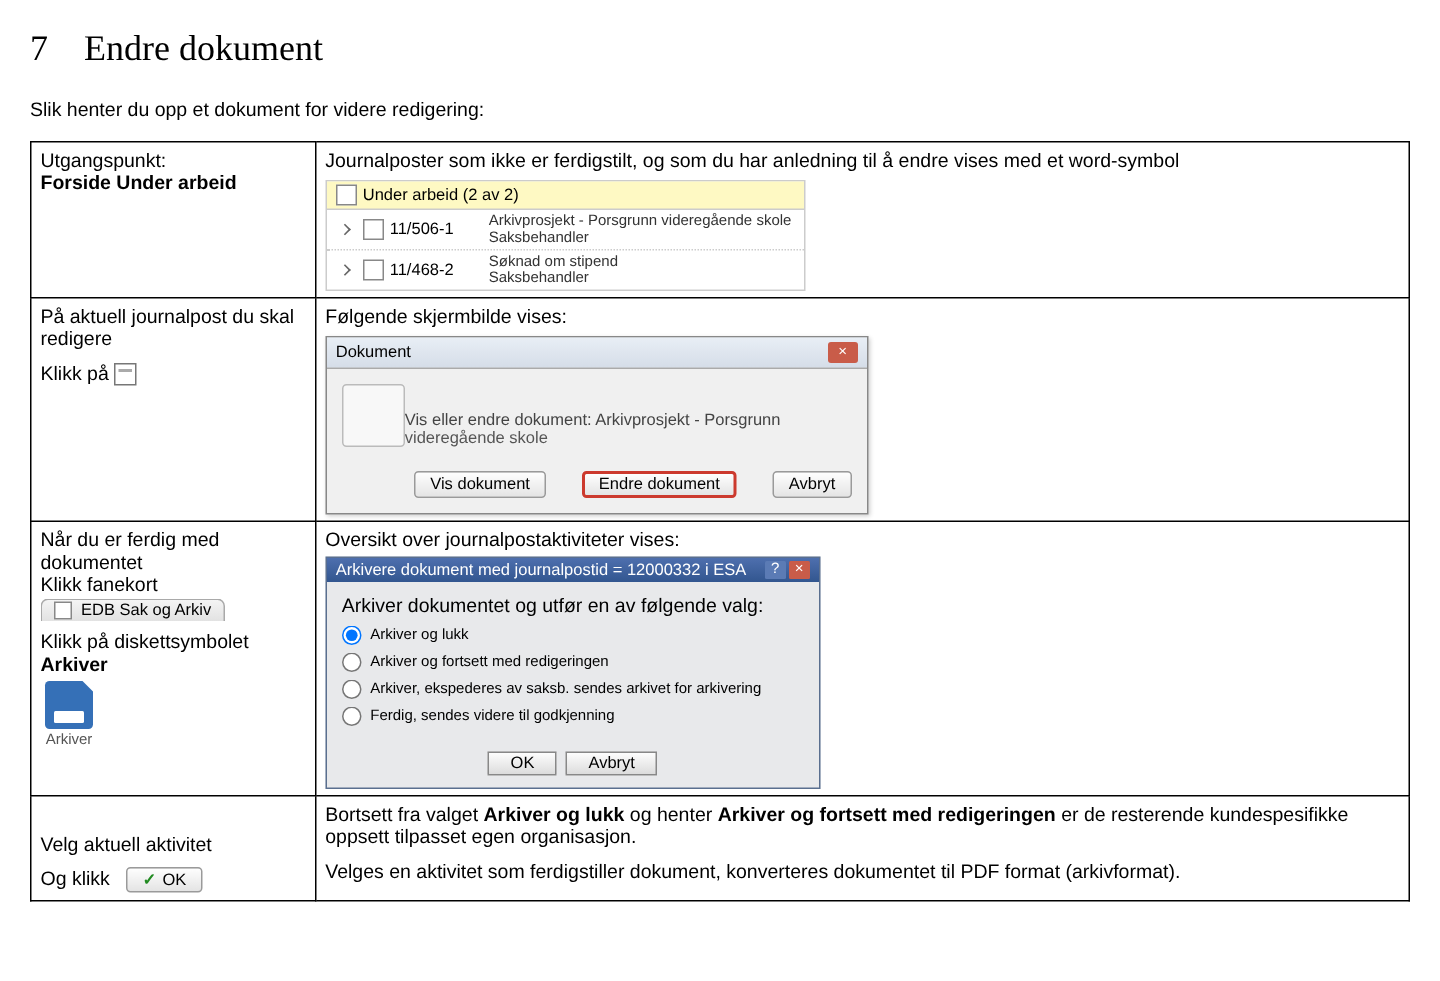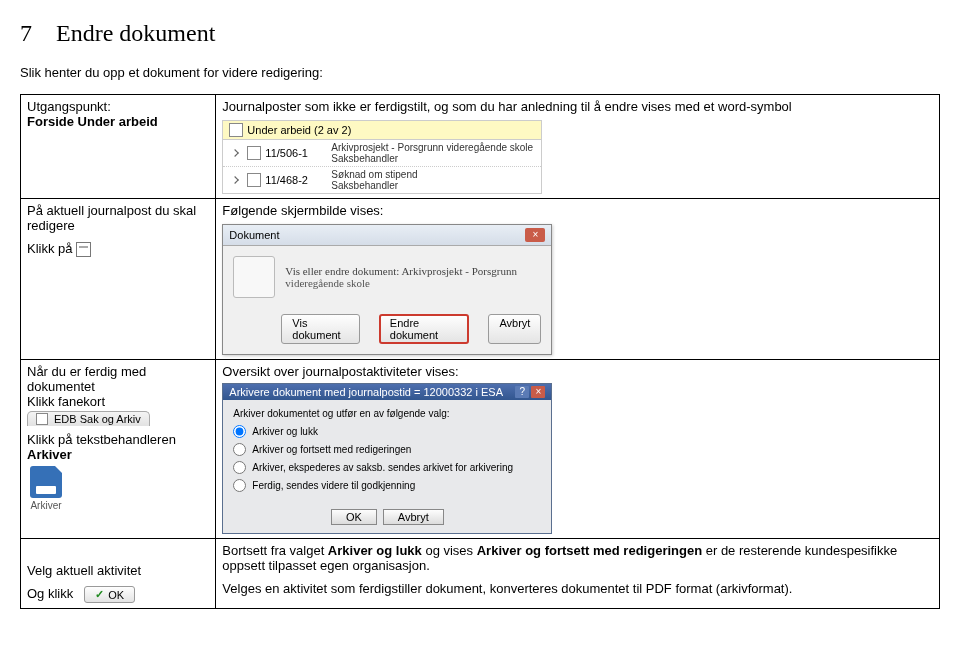--- a/index.html
+++ b/index.html
@@ -69,39 +69,39 @@
   }
   .ss-docicon {
     width: 14px; height: 14px; background: #fff; border: 1px solid #888;
     display: inline-block; position: relative;
   }
   .ss-col1 { width: 62px; flex-shrink:0; }
   .ss-col2 { color: #333; font-size: 10px; }
 
   .ss-dialog {
     margin-top: 6px;
-    width: 330px;
+    width: 362px;
     background: #f0f0f0;
     border: 1px solid #888;
     font-size: 11px;
     box-shadow: 1px 1px 3px rgba(0,0,0,0.2);
   }
   .ss-dialog-title {
     background: linear-gradient(#e8eef5,#d5dde8);
     padding: 3px 6px;
     border-bottom: 1px solid #aaa;
     display: flex;
     justify-content: space-between;
     align-items: center;
   }
   .ss-close {
     width: 20px; height: 14px; background: #c95c49; border-radius: 2px;
     color: #fff; text-align: center; font-size: 10px; line-height: 13px;
   }
-  .ss-dialog-body { padding: 10px; display:flex; gap:10px; align-items:center;font-family:Liberation Serif, serif; }
+  .ss-dialog-body { padding: 10px; display:flex; align-items:flex-end; }
   .ss-icon-lg {
     width: 42px; height: 42px; background: #f8f8f8; border: 1px solid #bbb;
     border-radius: 3px; position: relative;
   }
   .ss-dialog-text .t1 { font-size: 11px; color: #444; }
   .ss-dialog-text .t2 { font-size: 11px; color: #555; }
   .ss-dialog-buttons { display: flex; justify-content: space-between; gap: 19px; padding: 6px 10px 10px 58px; }
   .ss-btn {
     background: linear-gradient(#fefefe,#e4e4e4);
     border: 1px solid #9a9a9a;
@@ -184,21 +184,21 @@
   }
   .arch-title .mini-x {
     display:flex; gap:2px;
   }
   .arch-title .mini-x span {
     width:14px; height:12px; background:#c95c49; color:#fff;
     font-size:10px; text-align:center; line-height:12px; border-radius:1px;
   }
   .arch-title .mini-x span.q { background:#5b7bb5; }
   .arch-body { padding: 8px 10px; }
-  .arch-body .lbl { font-size:10px; margin-bottom:6px; }
+  .arch-body .lbl { font-size:13px; margin-bottom:6px; }
   .arch-opt { display:flex; gap:6px; align-items:center; font-size:10px; margin: 5px 0; }
   .arch-opt input { margin:0; }
   .arch-btns { display:flex; gap:6px; justify-content:center; padding: 4px 0 8px 0; }
   .arch-btn {
     background: linear-gradient(#fdfdfd,#dcdcdc);
     border:1px solid #888; padding:1px 14px; font-size:11px;
   }
 
   .bold { font-weight: bold; }
   .cell-block { margin-bottom: 8px; }
@@ -283,21 +283,21 @@
 
   <tr>
     <td>
       <div>Når du er ferdig med dokumentet</div>
       <div>Klikk fanekort</div>
       <div class="fanekort">
         <span class="mini"></span>
         <span>EDB Sak og Arkiv</span>
       </div>
       <div>
-        <span>Klikk på tekstbehandleren </span><span class="bold">Arkiver</span>
+        <span>Klikk på diskettsymbolet </span><span class="bold">Arkiver</span>
       </div>
       <div class="disk-block">
         <div class="disk-icon"></div>
         <div>Arkiver</div>
       </div>
     </td>
     <td>
       <div>Oversikt over journalpostaktiviteter vises:</div>
       <div class="arch-dialog">
         <div class="arch-title">
@@ -342,21 +342,21 @@
         <span>Og klikk</span>
         &nbsp;
         <span class="ok-btn">
           <span class="chk">✓</span>
           <span>OK</span>
         </span>
       </div>
     </td>
     <td>
       <div class="cell-block">
-        <span>Bortsett fra valget </span><span class="bold">Arkiver og lukk</span><span> og vises </span><span class="bold">Arkiver og fortsett med redigeringen</span><span> er de resterende kundespesifikke oppsett tilpasset egen organisasjon.</span>
+        <span>Bortsett fra valget </span><span class="bold">Arkiver og lukk</span><span> og henter </span><span class="bold">Arkiver og fortsett med redigeringen</span><span> er de resterende kundespesifikke oppsett tilpasset egen organisasjon.</span>
       </div>
       <div class="cell-block">Velges en aktivitet som ferdigstiller dokument, konverteres dokumentet til PDF format (arkivformat).</div>
 
     </td>
   </tr>
 
 </tbody>
   </table>
 
 </body></html>

